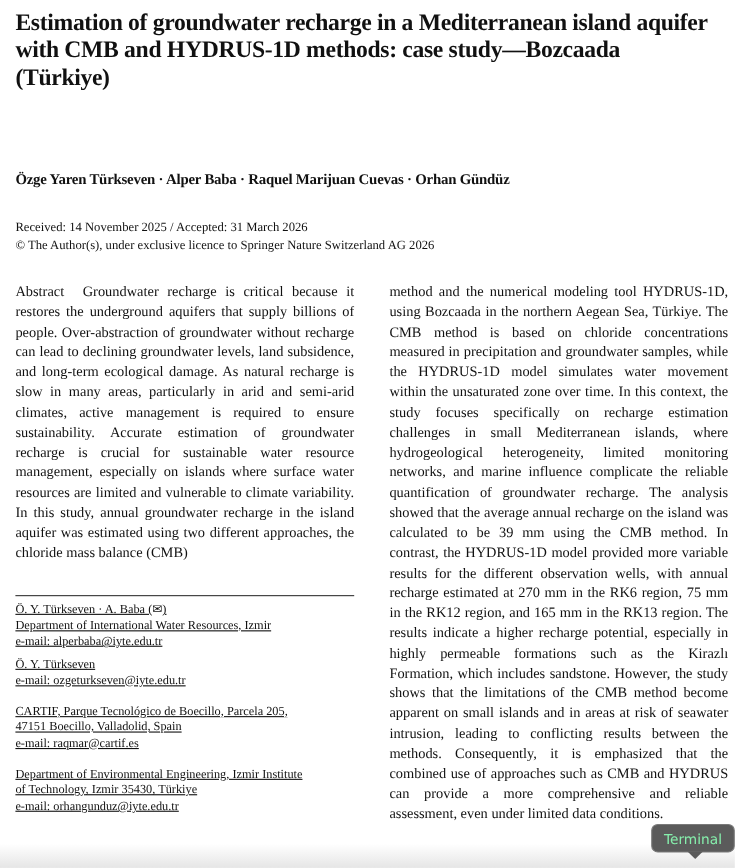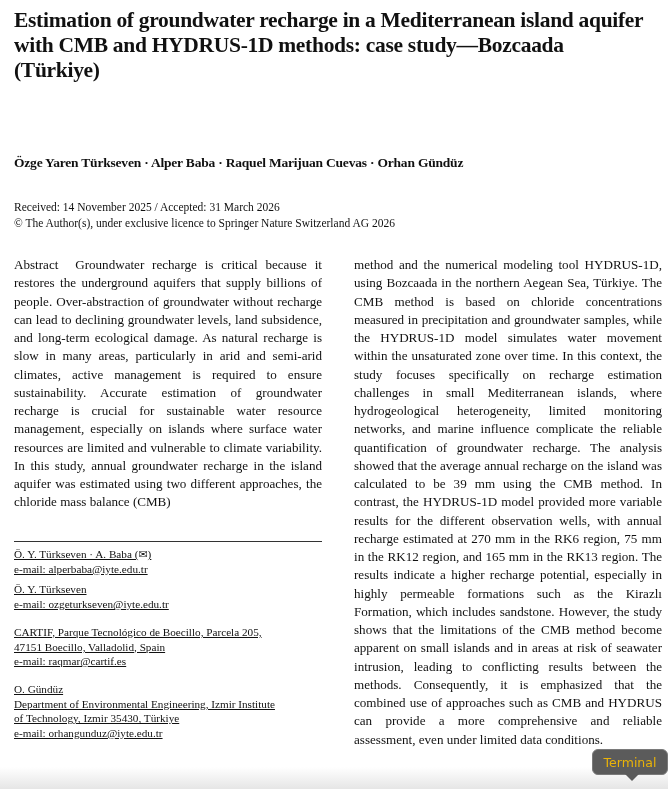--- a/index.html
+++ b/index.html
@@ -40,21 +40,21 @@
     .affil.gap { margin-bottom: 13px; }
     .affil div { white-space: nowrap; }
     .envelope-icon { display: inline-block; font-size: 11px; }
     .dock-fade {
       position: absolute; left: 0; right: 0; bottom: 0; height: 22px;
       background: linear-gradient(to bottom, rgba(255,255,255,0), rgba(225,225,225,0.85));
       pointer-events: none;
     }
     .tooltip {
       position: absolute; left: 592px; top: 749px; width: 76px; height: 26px;
-      background: #5b5b5b; color: #eab308; border: 1px solid #7a7a7a; border-radius: 6px;
+      background: #5b5b5b; color: #86efac; border: 1px solid #7a7a7a; border-radius: 6px;
       font-family: "DejaVu Sans", "Liberation Sans", sans-serif; font-size: 12.5px;
       line-height: 26px; text-align: center; box-sizing: border-box;
     }
     .tooltip-arrow {
       position: absolute; left: 625px; top: 774px; width: 0; height: 0;
       border-left: 7px solid transparent; border-right: 7px solid transparent;
       border-top: 7px solid #5b5b5b;
     }
   </style>
 </head>
@@ -76,33 +76,33 @@
 
 <div class="col col-right">
   <span>method and the numerical modeling tool HYDRUS-1D, using Bozcaada in the northern Aegean Sea, Türkiye. The CMB method is based on chloride concentrations measured in precipitation and groundwater samples, while the HYDRUS-1D model simulates water movement within the unsaturated zone over time. In this context, the study focuses specifically on recharge estimation challenges in small Mediterranean islands, where hydrogeological heterogeneity, limited monitoring networks, and marine influence complicate the reliable quantification of groundwater recharge. The analysis showed that the average annual recharge on the island was calculated to be 39 mm using the CMB method. In contrast, the HYDRUS-1D model provided more variable results for the different observation wells, with annual recharge estimated at 270 mm in the RK6 region, 75 mm in the RK12 region, and 165 mm in the RK13 region. The results indicate a higher recharge potential, especially in highly permeable formations such as the Kirazlı Formation, which includes sandstone. However, the study shows that the limitations of the CMB method become apparent on small islands and in areas at risk of seawater intrusion, leading to conflicting results between the methods. Consequently, it is emphasized that the combined use of approaches such as CMB and HYDRUS can provide a more comprehensive and reliable assessment, even under limited data conditions.</span>
 </div>
 
 <div class="rule"></div>
 
 <div class="affils">
   <div class="affil">
     <div><span>Ö. Y. Türkseven · A. Baba (</span><span class="envelope-icon">✉</span><span>)</span></div>
+    <div>Department of International Water Resources, Izmir</div>
     <div>e-mail: alperbaba@iyte.edu.tr</div>
   </div>
   <div class="affil gap">
     <div>Ö. Y. Türkseven</div>
     <div>e-mail: ozgeturkseven@iyte.edu.tr</div>
   </div>
   <div class="affil gap">
     <div>CARTIF, Parque Tecnológico de Boecillo, Parcela 205,</div>
     <div>47151 Boecillo, Valladolid, Spain</div>
     <div>e-mail: raqmar@cartif.es</div>
   </div>
   <div class="affil">
-    <div>O. Gündüz</div>
     <div>Department of Environmental Engineering, Izmir Institute</div>
     <div>of Technology, Izmir 35430, Türkiye</div>
     <div>e-mail: orhangunduz@iyte.edu.tr</div>
   </div>
 </div>
 
 <div class="dock-fade"></div>
 
 <div class="tooltip">Terminal</div>
 <div class="tooltip-arrow"></div>

